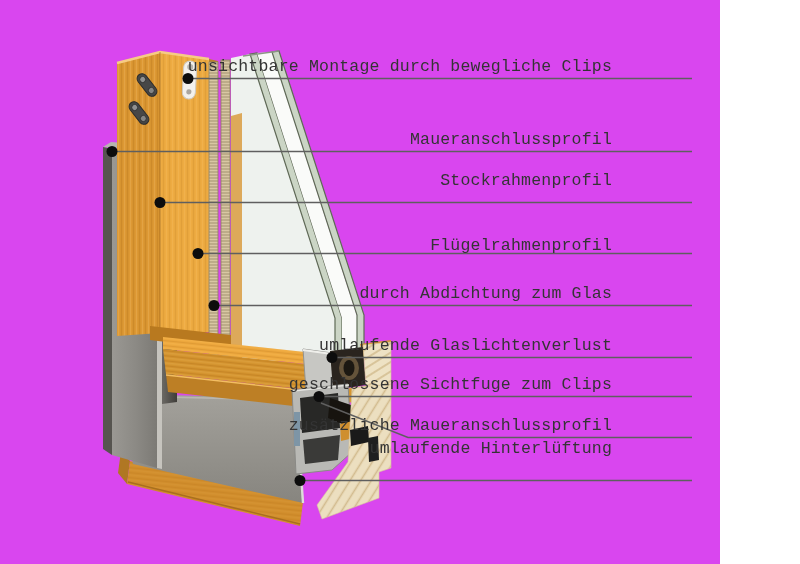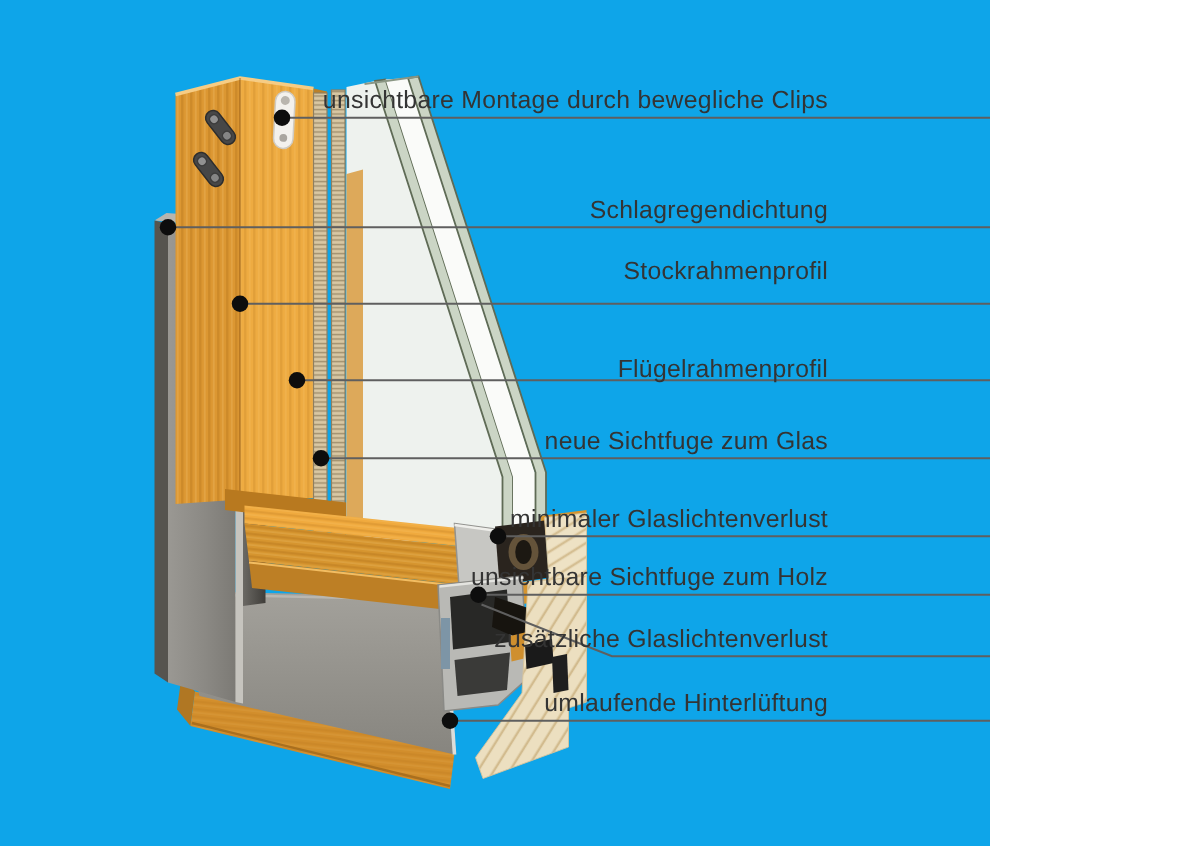--- a/index.html
+++ b/index.html
@@ -1,17 +1,17 @@
 <!DOCTYPE html>
 <html><head>
 <meta charset="utf-8">
 <style>
   html,body{margin:0;padding:0;background:#ffffff;}
-  #stage{position:relative;width:660px;height:564px;background:#0ea5e9;overflow:hidden;
-         font-family:Liberation Sans, sans-serif;}
+  #stage{position:relative;width:720px;height:564px;background:#d946ef;overflow:hidden;
+         font-family:Liberation Mono, monospace;}
   #art{position:absolute;left:0;top:0;width:800px;height:564px;}
   .callout{position:absolute;right:108px;height:20px;line-height:20px;
            font-size:16.5px;letter-spacing:.2px;color:#343434;text-align:right;
            white-space:nowrap;font-weight:400;}
 </style>
 </head>
 <body>
 
 <div id="stage">
 
@@ -180,22 +180,22 @@
     <circle cx="160" cy="202.5" r="5.5"></circle>
     <circle cx="198" cy="253.5" r="5.5"></circle>
     <circle cx="214" cy="305.5" r="5.5"></circle>
     <circle cx="332" cy="357.5" r="5.5"></circle>
     <circle cx="319" cy="396.5" r="5.5"></circle>
     <circle cx="300" cy="480.5" r="5.5"></circle>
   </g>
 </svg>
 
   <div class="callout" style="top:57px">unsichtbare Montage durch bewegliche Clips</div>
-  <div class="callout" style="top:130px">Schlagregendichtung</div>
+  <div class="callout" style="top:130px">Maueranschlussprofil</div>
   <div class="callout" style="top:171px">Stockrahmenprofil</div>
   <div class="callout" style="top:236px">Flügelrahmenprofil</div>
-  <div class="callout" style="top:284px">neue Sichtfuge zum Glas</div>
-  <div class="callout" style="top:336px">minimaler Glaslichtenverlust</div>
-  <div class="callout" style="top:375px">unsichtbare Sichtfuge zum Holz</div>
-  <div class="callout" style="top:416px">zusätzliche Glaslichtenverlust</div>
-  <div class="callout" style="top:459px">umlaufende Hinterlüftung</div>
+  <div class="callout" style="top:284px">durch Abdichtung zum Glas</div>
+  <div class="callout" style="top:336px">umlaufende Glaslichtenverlust</div>
+  <div class="callout" style="top:375px">geschlossene Sichtfuge zum Clips</div>
+  <div class="callout" style="top:416px">zusätzliche Maueranschlussprofil</div>
+  <div class="callout" style="top:439px">umlaufende Hinterlüftung</div>
 
 </div>
 
 </body></html>

